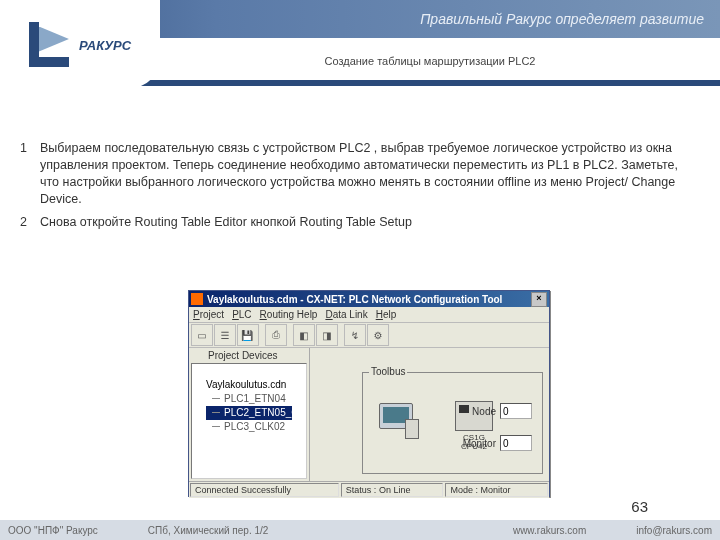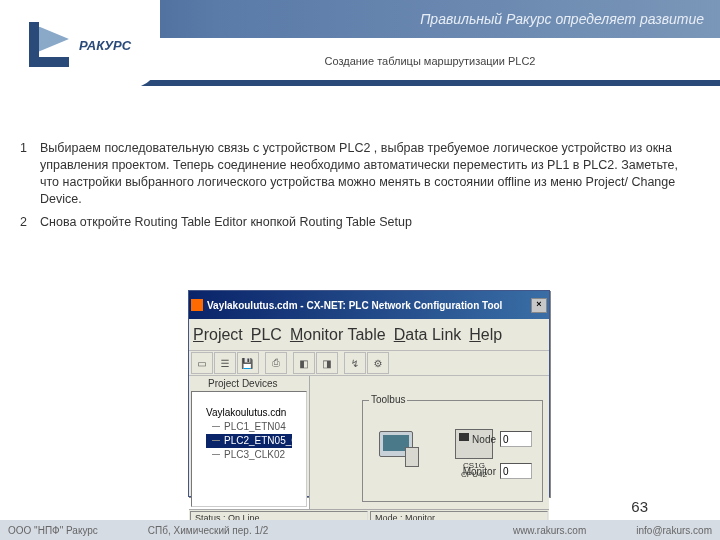--- a/index.html
+++ b/index.html
@@ -12,25 +12,25 @@
   .logo-text{font-style:italic;font-weight:bold;color:#2a4a7a;font-size:13px;margin-top:2px}
   .blue-bar{position:absolute;top:80px;left:0;right:0;height:6px;background:#2a4a7a}
   .title{position:absolute;top:55px;left:170px;right:30px;text-align:center;font-size:11px;color:#444}
   .content{position:absolute;top:140px;left:20px;right:30px;font-size:12.5px;line-height:1.35}
   .list-item{display:flex;margin-bottom:6px}
   .list-num{width:20px;flex-shrink:0}
   .list-text{flex:1}
 
   
   .cxnet{position:absolute;top:290px;left:188px;width:360px;height:205px;border:1px solid #445588;box-shadow:1px 1px 0 #888;font-family:Tahoma,sans-serif;font-size:10px;background:#e8e8dc}
-  .cx-title{height:28px;background:linear-gradient(90deg,#0a246a,#3a6ea5);color:#fff;display:flex;align-items:center;padding:0 2px;font-size:10px;font-weight:bold}
+  .cx-title{height:16px;background:linear-gradient(90deg,#0a246a,#3a6ea5);color:#fff;display:flex;align-items:center;padding:0 2px;font-size:10px;font-weight:bold}
   .cx-title-icon{width:12px;height:12px;background:#ff6a00;margin-right:4px}
   .cx-title-text{flex:1;overflow:hidden;white-space:nowrap}
   .cx-close{width:14px;height:13px;background:#c8c8c8;border:1px solid #888;color:#000;text-align:center;line-height:11px;font-size:9px}
-  .cx-menu{height:15px;background:#e8e8dc;display:flex;gap:8px;padding:8px 4px;align-items:center;border-bottom:1px solid #bbb;font-size:16px}
+  .cx-menu{height:15px;background:#e8e8dc;display:flex;gap:8px;padding:0 4px;align-items:center;border-bottom:1px solid #bbb;font-size:10px}
   .cx-menu span{text-decoration:underline;text-decoration-color:transparent}
   .cx-menu span::first-letter{text-decoration:underline}
   .cx-tool{height:24px;background:#e8e8dc;border-bottom:1px solid #bbb;display:flex;align-items:center;padding:0 2px;gap:1px}
   .tb{width:20px;height:20px;border:1px solid #bbb;background:#e8e8dc;display:flex;align-items:center;justify-content:center;font-size:10px;color:#555}
   .tb-sep{width:4px}
   .cx-body{display:flex;height:133px}
   .cx-left{width:120px;border-right:1px solid #aaa;display:flex;flex-direction:column}
   .cx-left-label{font-size:10px;padding:2px 19px;background:#e8e8dc}
   .cx-tree{flex:1;background:#fff;border:1px inset #ccc;margin:0 2px 2px 2px;padding:14px;font-size:10px;line-height:14px;overflow:hidden}
   .tree-root{color:#000}
@@ -87,21 +87,21 @@
 
 <div class="cxnet">
   <div class="cx-title">
     <div class="cx-title-icon"></div>
     <div class="cx-title-text">Vaylakoulutus.cdm - CX-NET: PLC Network Configuration Tool</div>
     <div class="cx-close">×</div>
   </div>
   <div class="cx-menu">
     <span>Project</span>
     <span>PLC</span>
-    <span>Monitor Table</span>
+    <span>Routing Help</span>
     <span>Data Link</span>
     <span>Help</span>
   </div>
   <div class="cx-tool">
     <div class="tb">▭</div>
     <div class="tb">☰</div>
     <div class="tb">💾</div>
     <div class="tb-sep"></div>
     <div class="tb">⎙</div>
     <div class="tb-sep"></div>
@@ -140,20 +140,21 @@
           <input value="0" style="">
         </div>
         <div class="num-field" style="top:62px">
           <span>Monitor</span>
           <input value="0" style="">
         </div>
       </div>
     </div>
   </div>
   <div class="cx-status">
+    <div class="st st1">Connected Successfully</div>
     <div class="st st2">Status : On Line</div>
     <div class="st st3">Mode : Monitor</div>
   </div>
 </div>
 
 <div class="page-num">63</div>
 
 <div class="footer">
   <span>ООО "НПФ" Ракурс</span>
   <span>СПб, Химический пер. 1/2</span>

